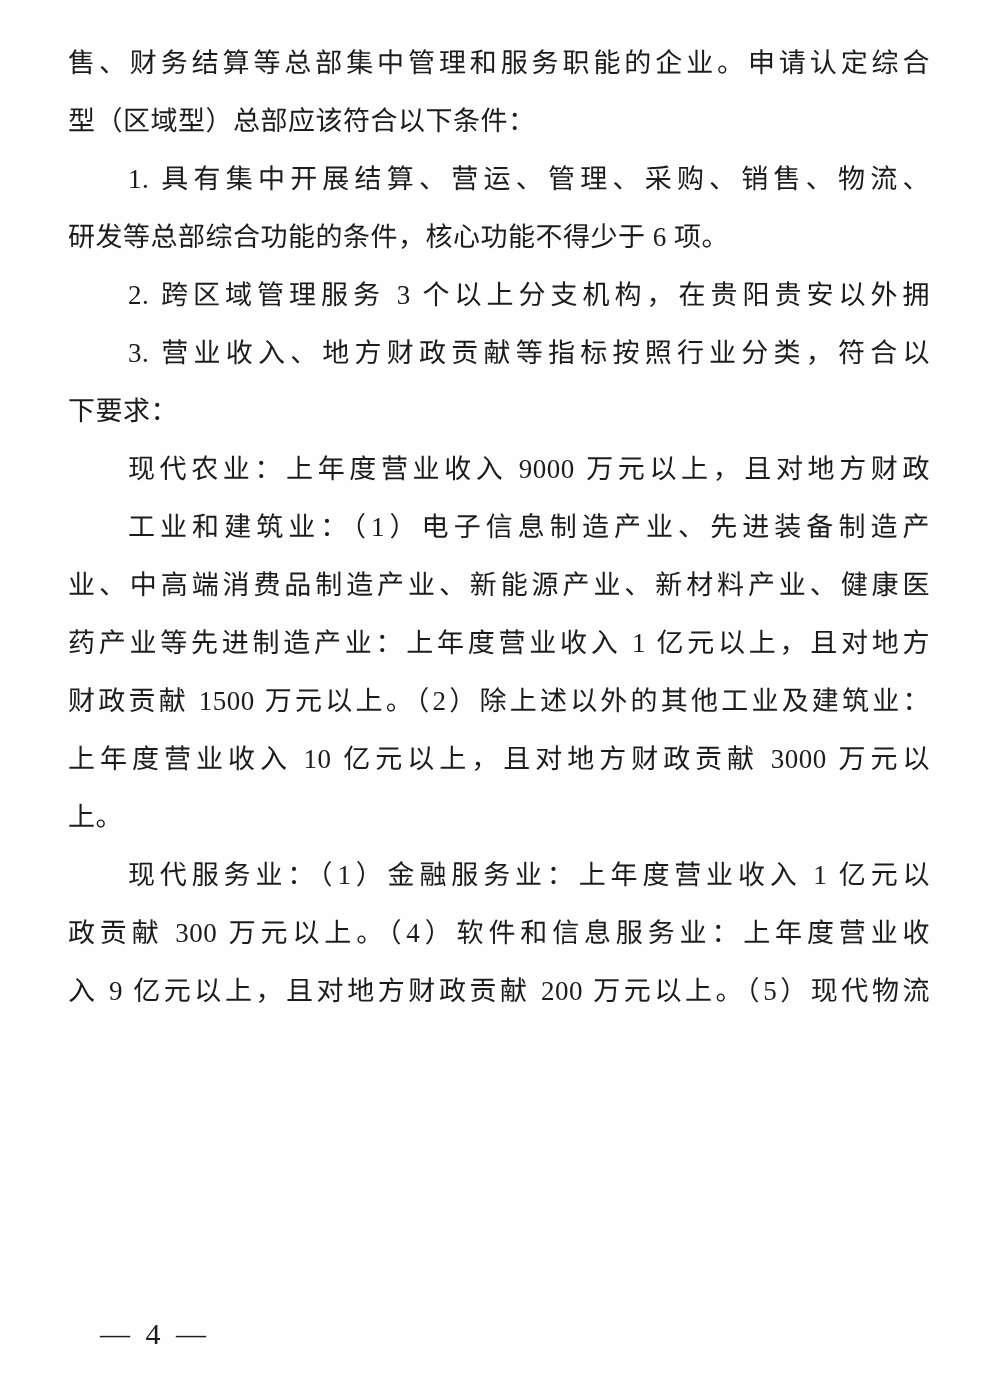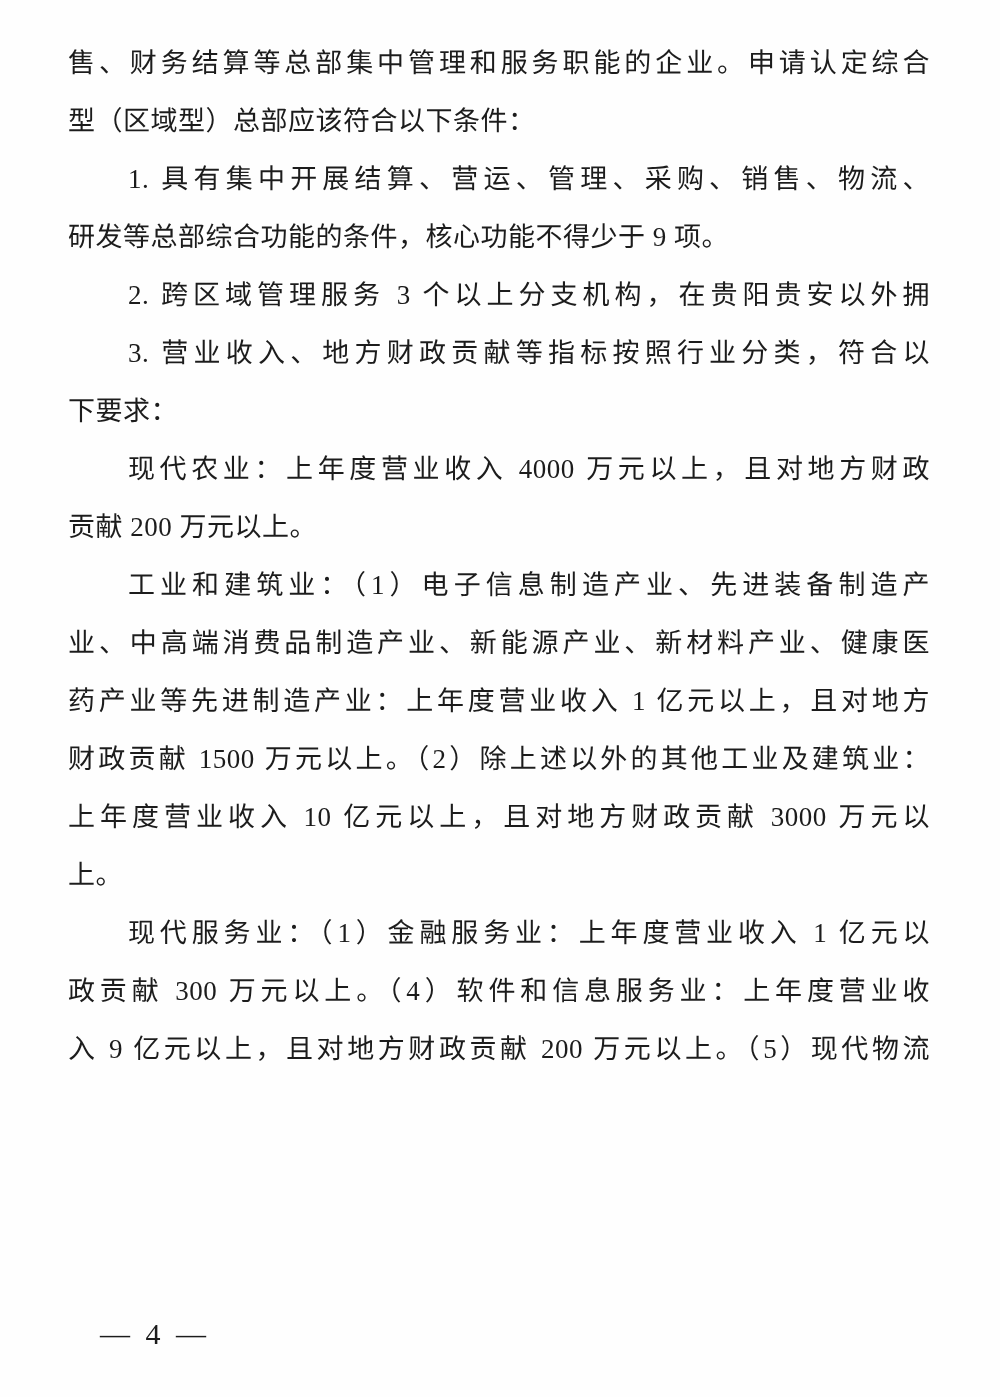--- a/index.html
+++ b/index.html
@@ -54,26 +54,25 @@
   }
 </style>
 </head>
 <body>
 
 <div class="page">
   <div class="textblock">
     <div class="line">售、财务结算等总部集中管理和服务职能的企业。申请认定综合</div>
     <div class="line short">型（区域型）总部应该符合以下条件：</div>
     <div class="line indent">1. 具有集中开展结算、营运、管理、采购、销售、物流、</div>
-    <div class="line short">研发等总部综合功能的条件，核心功能不得少于 9 项。</div>
+    <div class="line short">研发等总部综合功能的条件，核心功能不得少于 6 项。</div>
     <div class="line indent">2. 跨区域管理服务 3 个以上分支机构，在贵阳贵安以外拥</div>
     <div class="line indent">3. 营业收入、地方财政贡献等指标按照行业分类，符合以</div>
     <div class="line short">下要求：</div>
-    <div class="line indent">现代农业：上年度营业收入 4000 万元以上，且对地方财政</div>
-    <div class="line short">贡献 200 万元以上。</div>
+    <div class="line indent">现代农业：上年度营业收入 9000 万元以上，且对地方财政</div>
     <div class="line indent">工业和建筑业：（1）电子信息制造产业、先进装备制造产</div>
     <div class="line">业、中高端消费品制造产业、新能源产业、新材料产业、健康医</div>
     <div class="line">药产业等先进制造产业：上年度营业收入 1 亿元以上，且对地方</div>
     <div class="line">财政贡献 1500 万元以上。（2）除上述以外的其他工业及建筑业：</div>
     <div class="line">上年度营业收入 10 亿元以上，且对地方财政贡献 3000 万元以</div>
     <div class="line short">上。</div>
     <div class="line indent">现代服务业：（1）金融服务业：上年度营业收入 1 亿元以</div>
     <div class="line">政贡献 300 万元以上。（4）软件和信息服务业：上年度营业收</div>
     <div class="line">入 9 亿元以上，且对地方财政贡献 200 万元以上。（5）现代物流</div>
   </div>

